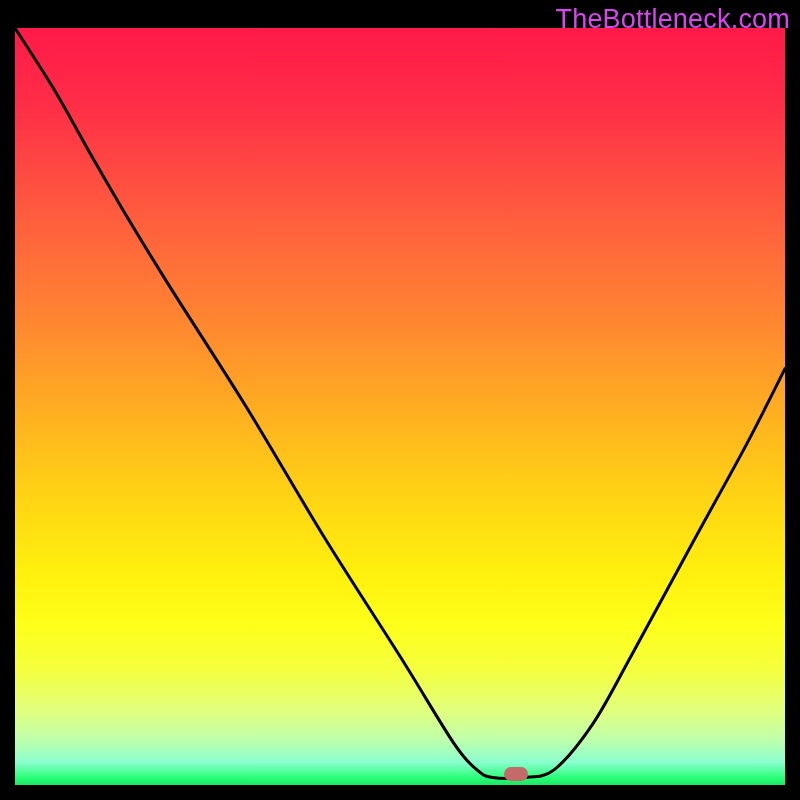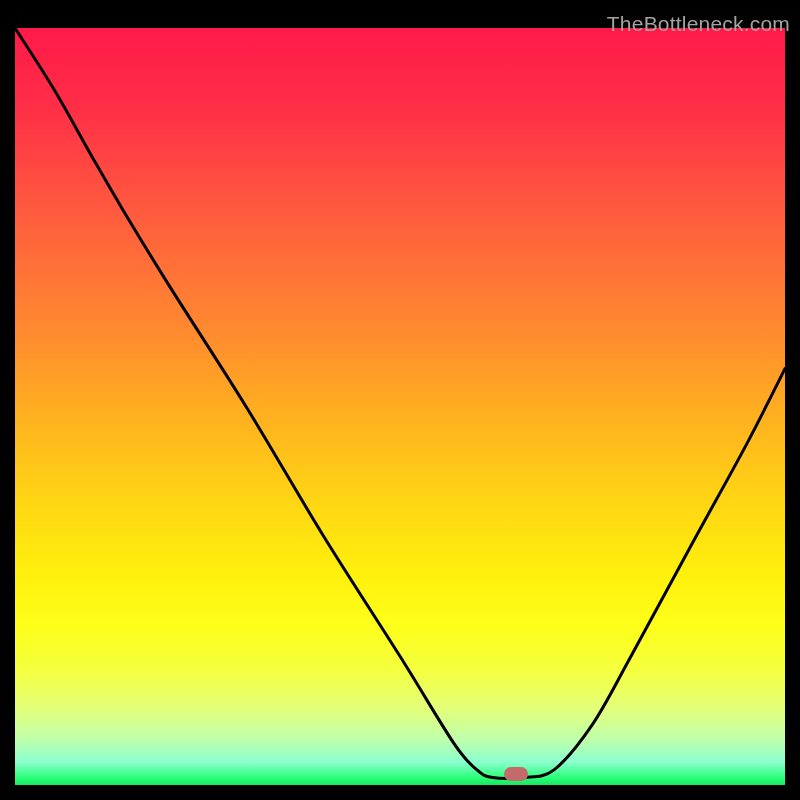--- a/index.html
+++ b/index.html
@@ -42,24 +42,24 @@
   }
   .marker {
     position: absolute;
     width: 24px;
     height: 14px;
     border-radius: 7px;
     transform: translate(-50%, -50%);
   }
   .watermark {
     position: absolute;
-    top: 12px;
+    top: 4px;
     right: 10px;
-    color: #a3a3a3;
-    font-size: 21px;
+    color: #d946ef;
+    font-size: 27px;
     font-weight: 500;
     letter-spacing: 0.2px;
   }
 </style>
 </head>
 <body>
 
 <div class="frame">
 
   <div class="plot">

